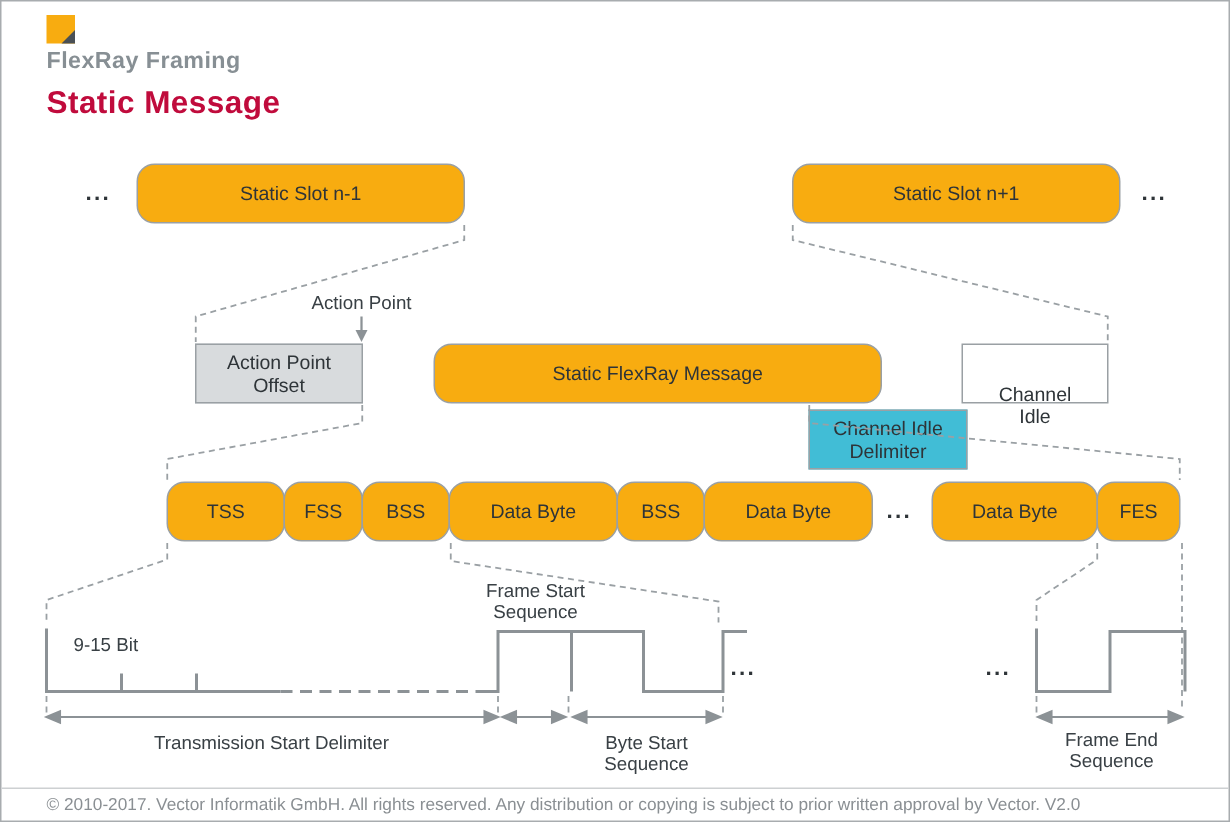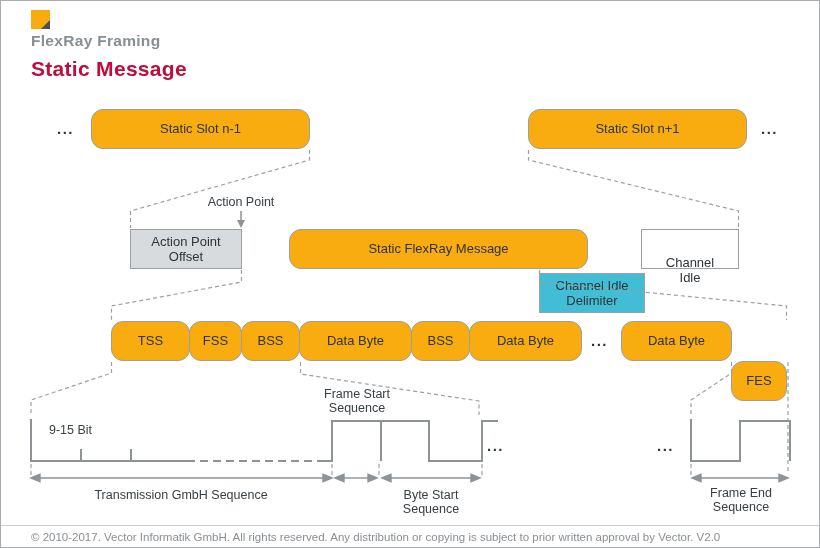--- a/index.html
+++ b/index.html
@@ -59,30 +59,30 @@
     </div>
 
   <div class="box amber" style="left:110px; top:320px; width:79px;">TSS</div>
   <div class="box amber" style="left:188px; top:320px; width:53px;">FSS</div>
   <div class="box amber" style="left:240px; top:320px; width:59px;">BSS</div>
   <div class="box amber" style="left:298px; top:320px; width:113px;">Data Byte</div>
   <div class="box amber" style="left:410px; top:320px; width:59px;">BSS</div>
   <div class="box amber" style="left:468px; top:320px; width:113px;">Data Byte</div>
   <div class="dots" style="left:590px; top:331px;">...</div>
   <div class="box amber" style="left:620px; top:320px; width:111px;">Data Byte</div>
-  <div class="box amber" style="left:730px; top:320px; width:56px;margin-top:40px;">FES</div>
+  <div class="box amber" style="left:730px; top:320px; width:56px;">FES</div>
 
   <div class="lbl" style="left:48px; top:422px;">9-15 Bit</div>
   <div class="lbl center" style="left:296px; top:386px; width:120px;">
     <div>Frame Start</div>
     <div>Sequence</div>
   </div>
   <div class="dots" style="left:486px; top:436px;">...</div>
   <div class="dots" style="left:656px; top:436px;">...</div>
-  <div class="lbl center" style="left:55px; top:487px; width:250px;">Transmission GmbH Sequence</div>
+  <div class="lbl center" style="left:55px; top:487px; width:250px;">Transmission Start Delimiter</div>
   <div class="lbl center" style="left:372px; top:487px; width:116px;">
     <div>Byte Start</div>
     <div>Sequence</div>
   </div>
   <div class="lbl center" style="left:682px; top:485px; width:116px;">
     <div>Frame End</div>
     <div>Sequence</div>
   </div>
 
   <svg class="layer" width="820" height="548" viewBox="0 0 820 548">

